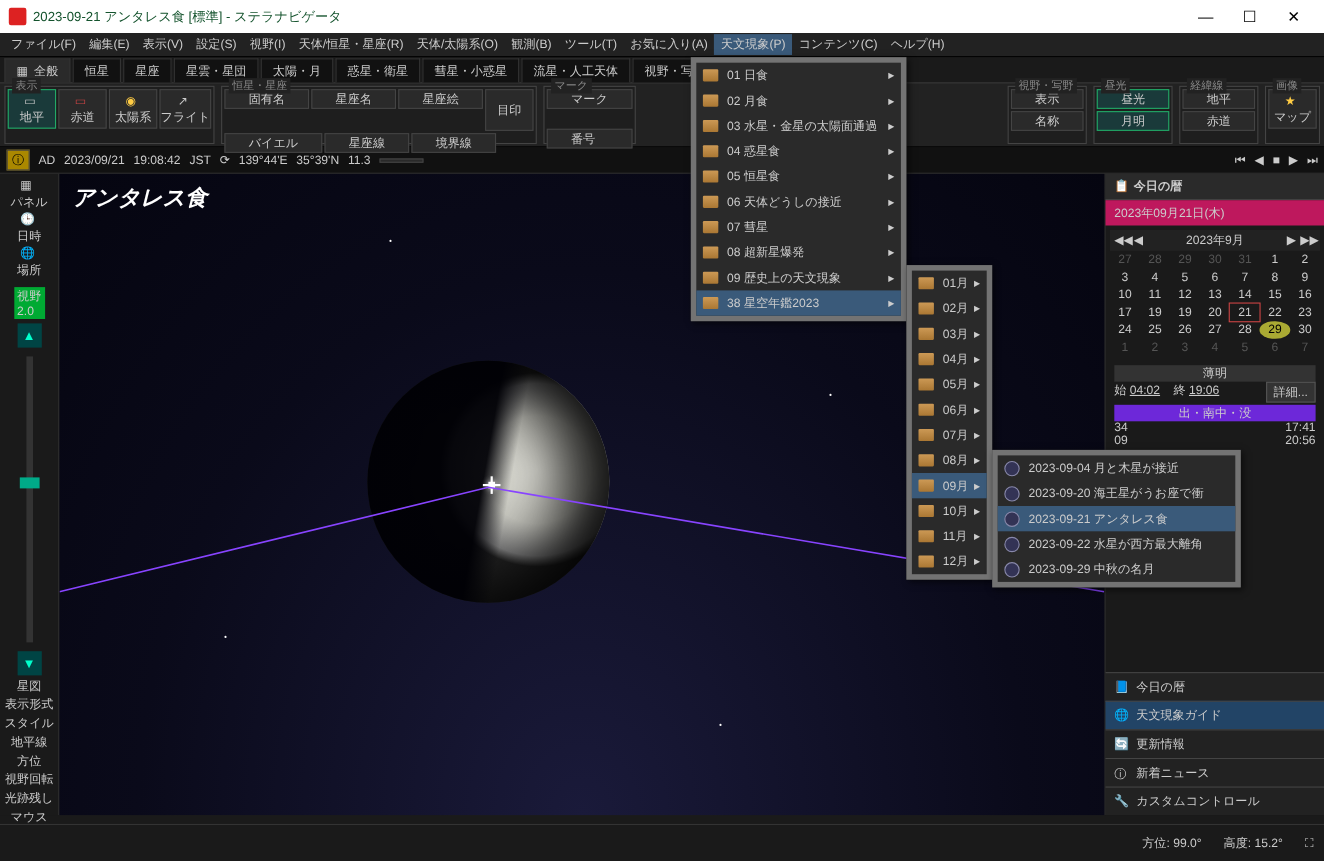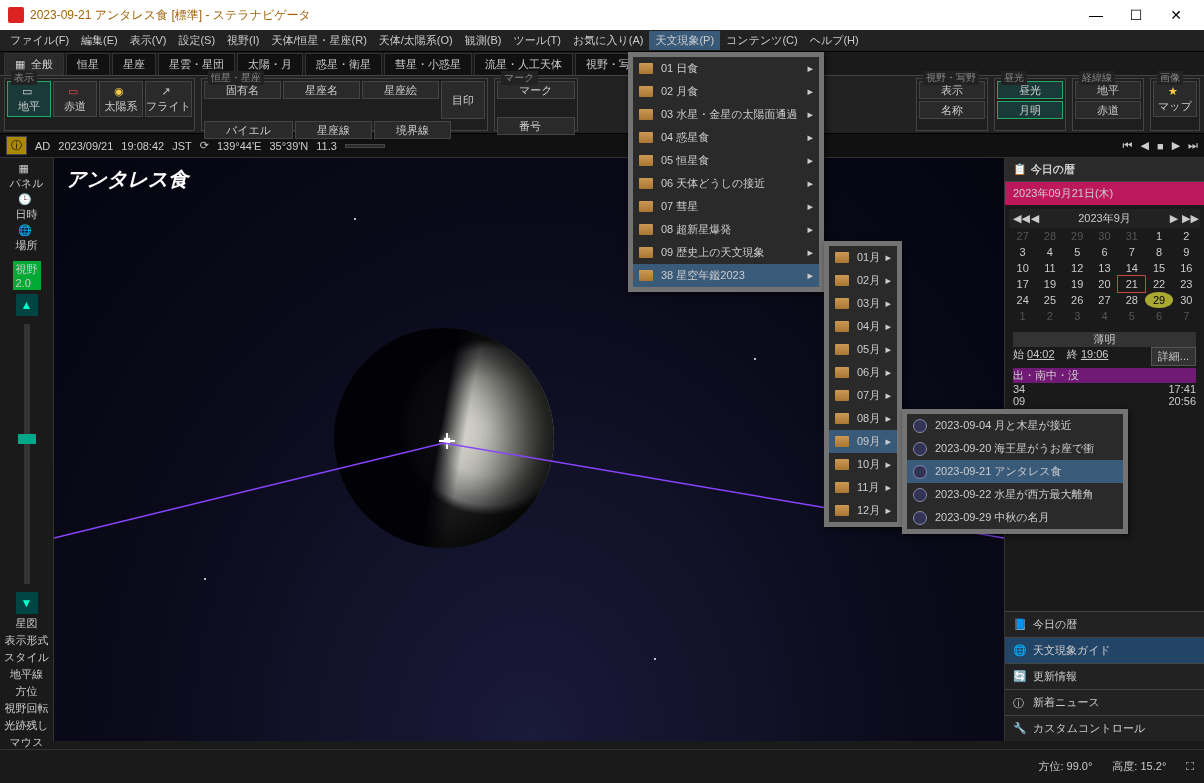--- a/index.html
+++ b/index.html
@@ -1,19 +1,19 @@
 <!DOCTYPE html>
 <html><head>
 <meta charset="utf-8">
 <style>
 * { margin:0; padding:0; box-sizing:border-box; font-family:"Meiryo UI","MS PGothic",sans-serif; font-size:11px; color:#ccc; }
 body { background:#1a1a1a; width:1204px; height:783px; overflow:hidden; position:relative; }
 .titlebar { height:30px; background:#fff; display:flex; align-items:center; padding:0 8px; color:#000; }
 .titlebar .app-icon { width:16px; height:16px; background:#d22; margin-right:6px; border-radius:2px; }
-.titlebar .title { flex:1; color:#a16207; font-size:12px; }
+.titlebar .title { flex:1; color:#14532d; font-size:12px; }
 .titlebar .winbtn { width:40px; text-align:center; color:#000; font-size:14px; }
 .menubar { height:22px; background:#222; display:flex; align-items:center; padding:0 4px; border-bottom:1px solid #000; }
 .menubar .mitem { padding:2px 6px; cursor:default; }
 .menubar .mitem.active { background:#3a5a7a; }
 .tabbar { height:24px; background:#1a1a1a; display:flex; align-items:center; border-bottom:1px solid #444; padding-left:4px; gap:2px; }
 .tabbar .tab { padding:3px 10px; background:#111; border:1px solid #333; border-bottom:none; display:flex; align-items:center; gap:4px; }
 .tabbar .tab.active { background:#2a2a2a; }
 .tabbar .ticon { width:12px; height:12px; display:inline-block; }
 .toolbar-area { background:#222; padding:2px 4px; border-bottom:1px solid #000; display:flex; gap:6px; }
 .tool-group { border:1px solid #444; background:#1e1e1e; padding:2px; position:relative; }
@@ -391,21 +391,21 @@
         </div>
     </div>
     <div class="twilight">
       <div class="tw-title">薄明</div>
       <span>始</span>
       <u>04:02</u>
       &nbsp;&nbsp;
       <span>終</span>
       <u>19:06</u>
       <span class="detail-btn">詳細...</span>
-      <div style="clear:both;margin-top:6px;background:#701a75">出・南中・没</div>
+      <div style="clear:both;margin-top:6px;text-align:center;background:#6d28d9">出・南中・没</div>
       <div style="display:flex;justify-content:space-between">
           <span>34</span>
           <span>17:41</span>
         </div>
       <div style="display:flex;justify-content:space-between">
           <span>09</span>
           <span>20:56</span>
         </div>
       <div style="margin-top:4px">月齢 6.1</div>
     </div>

